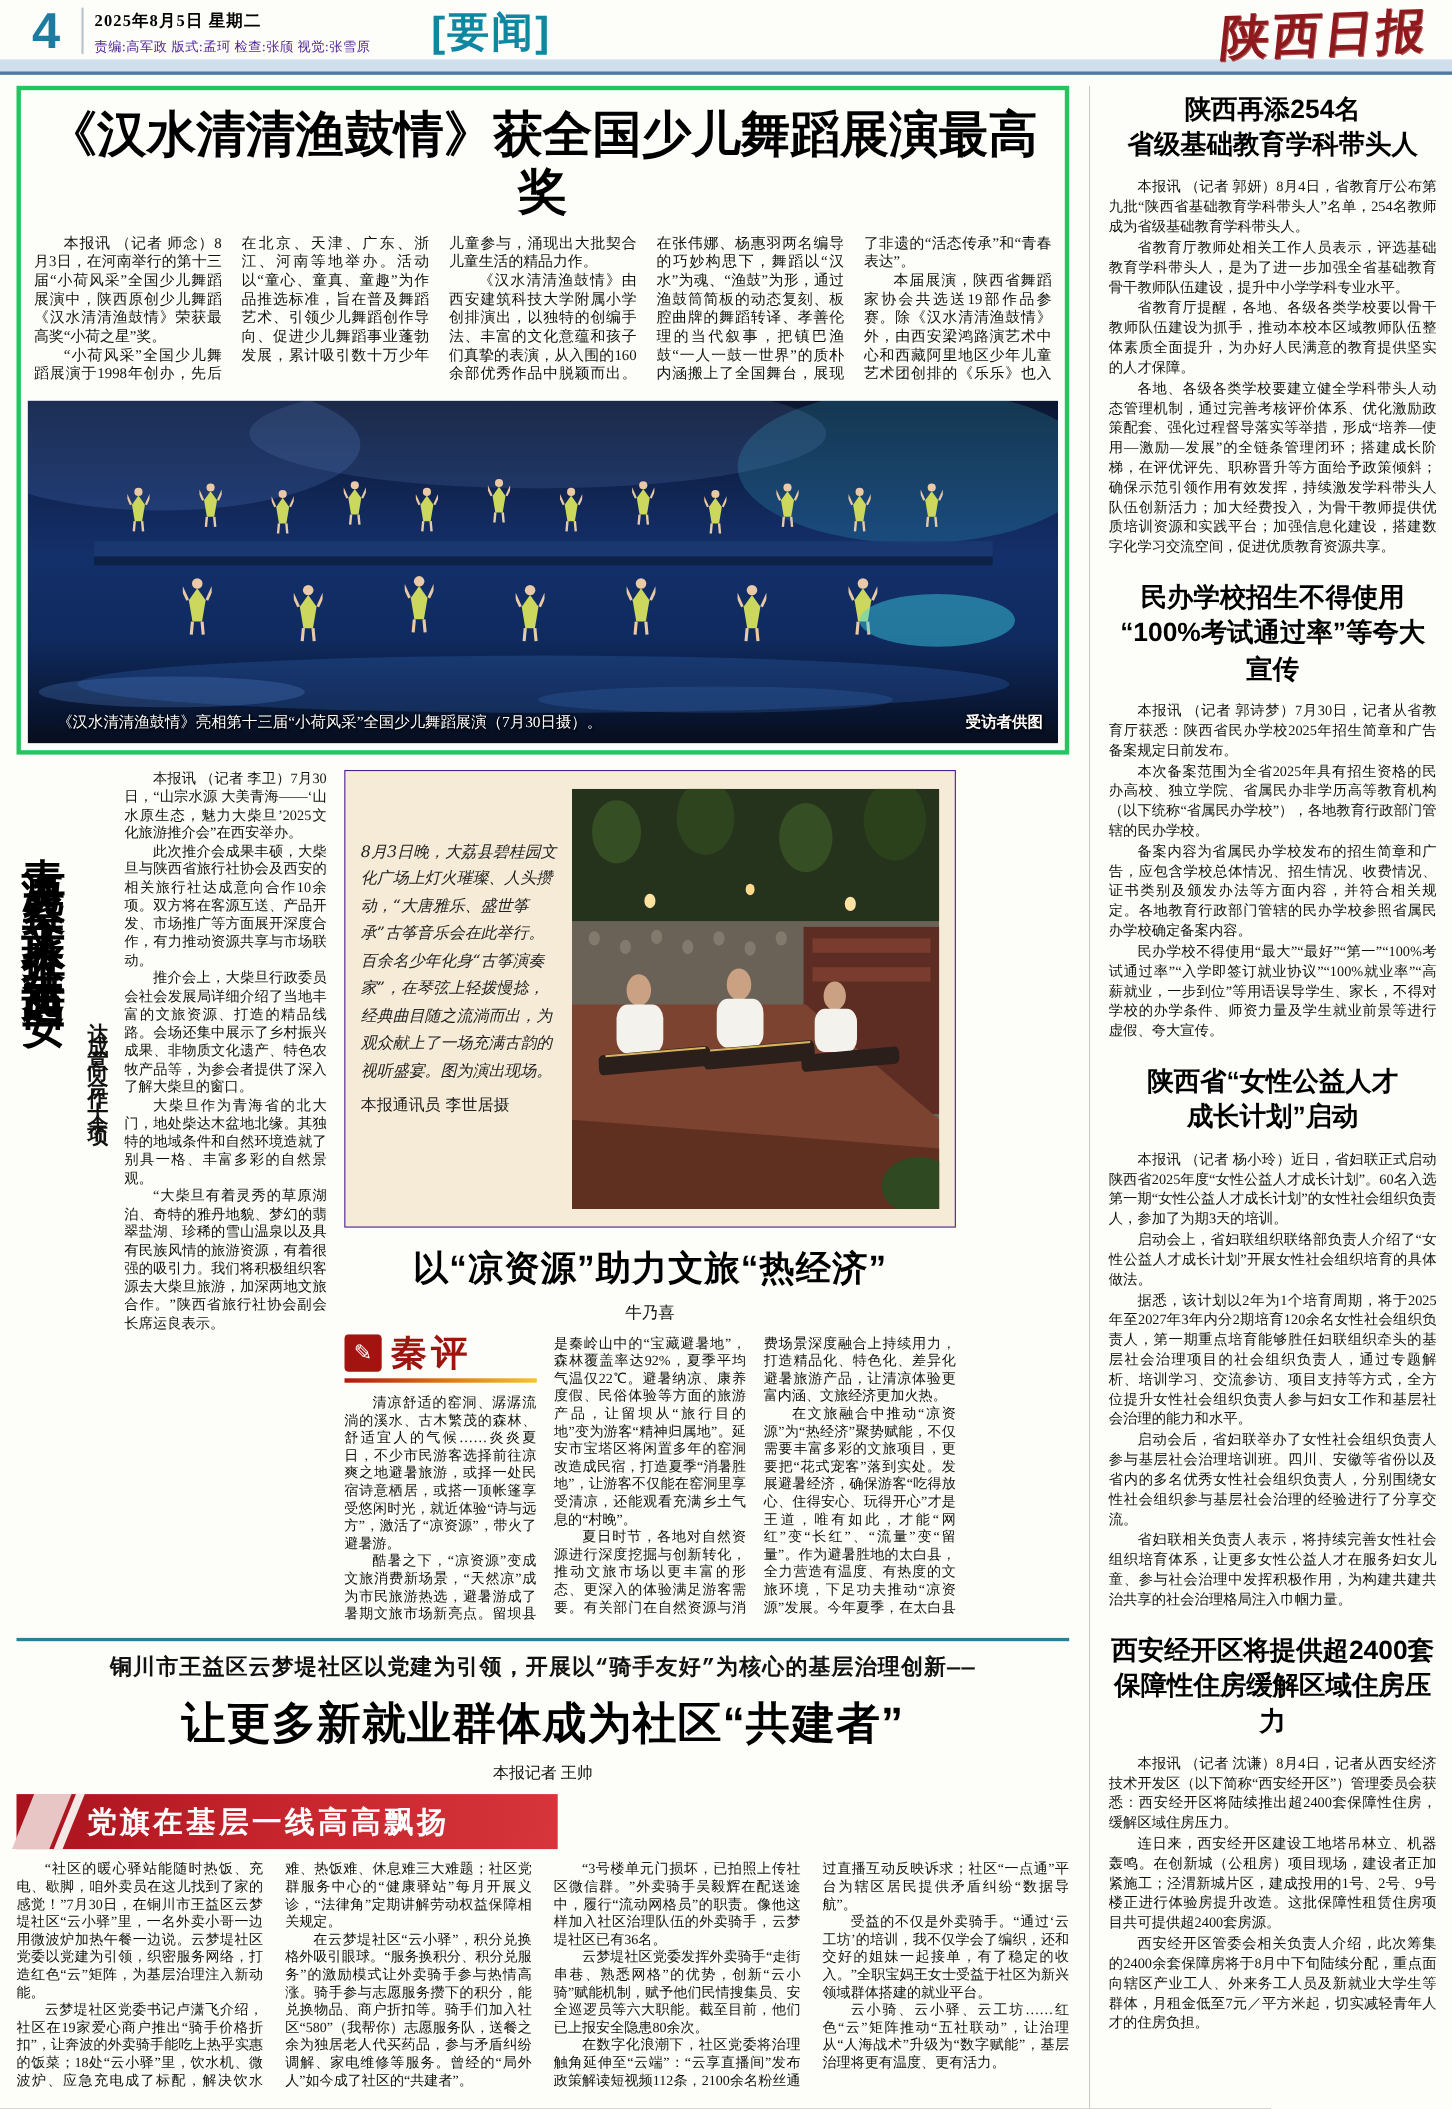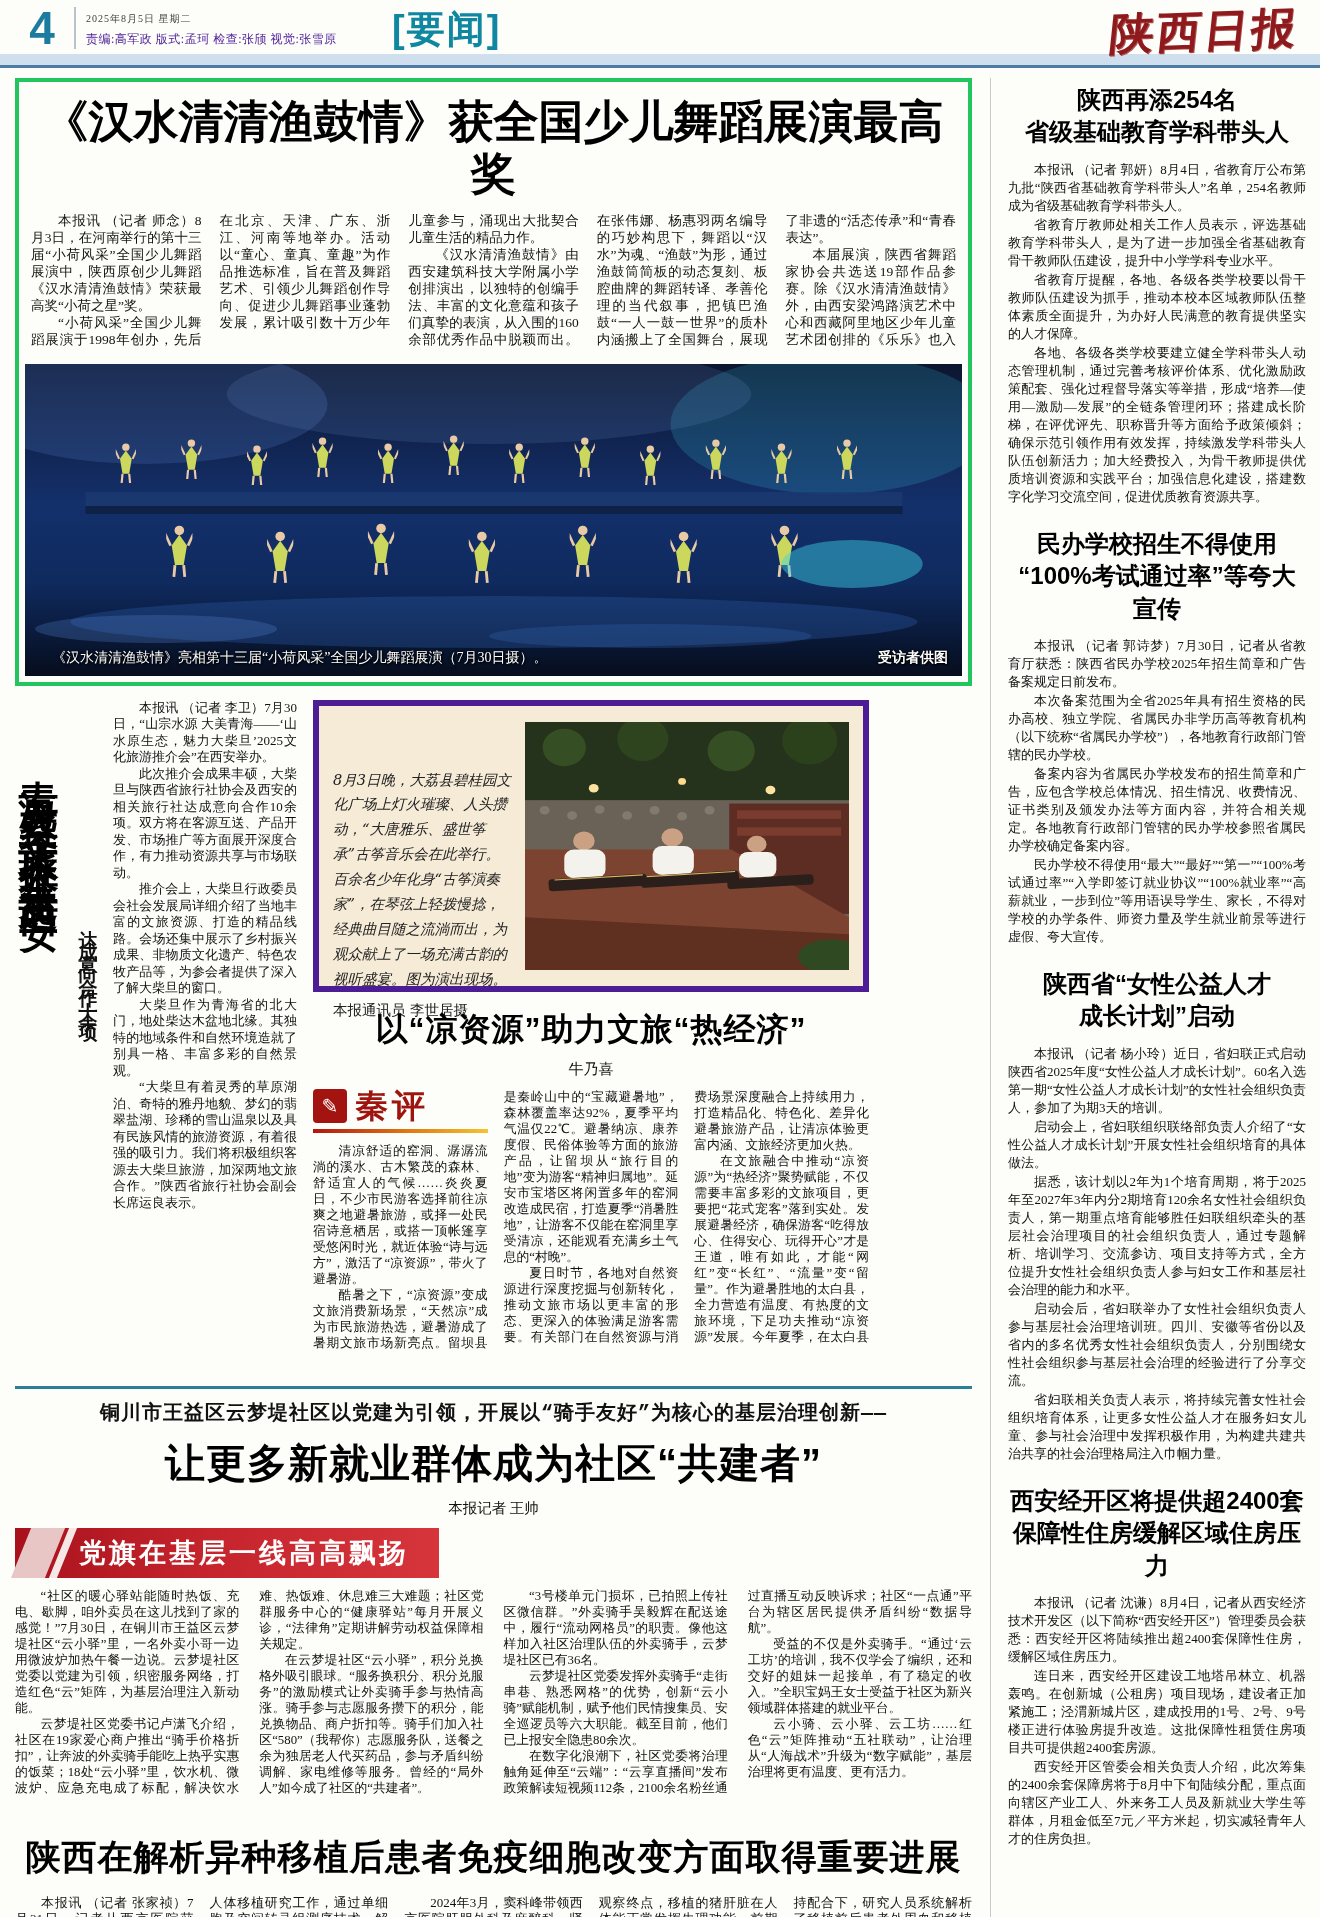--- a/index.html
+++ b/index.html
@@ -4,21 +4,21 @@
 <style>
   * { margin:0; padding:0; box-sizing:border-box; }
   body { background:#888; }
   .page { width:1320px; height:1917px; background:#fdfdfa; position:relative; overflow:hidden;
           font-family:"Liberation Serif", serif; color:#111; margin:0 auto; }
   
   .header { height:54px; display:flex; align-items:center; position:relative; padding:2px 10px 0 14px; }
   .pagenum { font-family:"Liberation Sans", sans-serif; font-weight:bold; font-size:46px; color:#1d7ba0; width:56px; text-align:center; line-height:1; }
   .hrule-v { width:2px; height:42px; background:#b9c3cc; margin:0 10px 0 4px; }
   .dateblock { display:flex; flex-direction:column; gap:5px; padding-top:4px; }
-  .dateline { font-size:10px; font-weight:normal; color:#404040; letter-spacing:1px; }
+  .dateline { font-size:15px; font-weight:bold; color:#000000; letter-spacing:1px; }
   .editors  { font-size:12px; color:#4c1d95; letter-spacing:0.5px; }
   .section-title { position:absolute; left:392px; top:4px; font-family:"Liberation Sans", sans-serif; font-weight:bold; font-size:38px; color:#0f87a0; letter-spacing:2px; }
   .masthead { position:absolute; right:22px; top:2px; font-size:44px; font-weight:bold; color:#8e1a1d; transform:skewX(-8deg) rotate(-2deg); letter-spacing:3px; text-shadow:1px 1px 0 #b05555; }
   .headband { height:14px; background:#cfdfee; border-bottom:3px solid #4e7ba3; }
   
   .content { display:flex; padding:10px 10px 0 15px; }
   .left-region { width:957px; }
   .region-gap { width:36px; display:flex; justify-content:center; }
   .vdivider { width:1px; background:#c9c9c9; }
   .sidebar { width:300px; padding-right:2px; }
@@ -37,42 +37,42 @@
   .photo-caption .credit { margin-left:auto; white-space:nowrap; font-weight:bold; }
   
   .mid-band { display:flex; margin-top:14px; }
   .qinghai { width:282px; height:672px; display:flex; gap:12px; overflow:hidden; }
   .vtitle { writing-mode:vertical-rl; text-orientation:upright; font-family:"Liberation Sans", sans-serif; font-weight:bold;
             font-size:40px; line-height:1.2; letter-spacing:10px; padding-top:48px; color:#000; }
   .vsub   { writing-mode:vertical-rl; text-orientation:upright; font-family:"Liberation Sans", sans-serif; font-weight:bold;
             font-size:19px; letter-spacing:12px; padding-top:214px; color:#111; }
   .qinghai-body { flex:1; font-size:13px; line-height:16.5px; overflow:hidden; }
   .mid-right { width:556px; margin-left:16px; }
-  .cream-box { background:#f5ebd7; border:6px solid #4c1d95; height:292px; padding:16px 14px; display:flex; gap:14px; }
+  .cream-box { background:#f5ebd7; border:1px solid #4c1d95; height:416px; padding:16px 14px; display:flex; gap:14px; }
   .cream-caption { width:178px; font-family:"DejaVu Serif", serif; font-style:italic; font-size:14.5px; line-height:1.72; color:#222; padding-top:46px; }
   .cream-caption .cap-credit { text-align:left; font-weight:normal; margin-top:6px; font-style:normal; }
   .concert-photo { flex:1; overflow:hidden; }
   .concert-photo svg { display:block; width:100%; height:100%; }
   
   .qinping { margin-top:16px; }
   .qp-title { font-size:32px; text-align:center; letter-spacing:1px; }
   .qp-author { text-align:center; font-size:15px; margin:8px 0 10px; }
   .qp-content { column-count:3; column-gap:16px; font-size:12.8px; line-height:16px; height:262px; overflow:hidden; }
   .qp-logo { break-inside:avoid; margin-bottom:10px; }
   .qp-logo-row { display:flex; align-items:center; gap:8px; }
   .qp-icon { width:34px; height:34px; background:#a31410; border-radius:4px; color:#fff; display:flex; align-items:center; justify-content:center; font-size:20px; }
   .qp-word { font-family:"Liberation Sans", sans-serif; font-weight:bold; font-size:33px; color:#9e150f; letter-spacing:4px; }
   .qp-underline { height:4px; margin-top:6px; background:linear-gradient(90deg,#b21510,#e07a10 55%,#f4c430); }
   
   .teal-rule { height:3px; background:#2b7f96; margin:14px 0 10px; width:957px; }
   
   .tc-kicker { font-family:Liberation Mono, monospace; font-weight:bold; font-size:20px; text-align:center; letter-spacing:1px; }
   .tc-title { font-size:40px; text-align:center; margin:10px 0 8px; letter-spacing:1px; }
   .tc-byline { text-align:center; font-size:14.5px; margin-bottom:10px; }
-  .banner { position:relative; width:424px; background:linear-gradient(95deg,#a8121d,#c5242c 45%,#d7353c); color:#fff;
+  .banner { position:relative; width:492px; background:linear-gradient(95deg,#a8121d,#c5242c 45%,#d7353c); color:#fff;
             font-family:"Liberation Sans", sans-serif; font-weight:bold; font-size:27px; letter-spacing:3px;
             padding:7px 14px 7px 64px; margin:2px 0 10px; }
   .banner::before { content:""; position:absolute; left:6px; top:0; bottom:0; width:34px; background:#e9c6c6; transform:skewX(-22deg); }
   .banner::after  { content:""; position:absolute; left:44px; top:0; bottom:0; width:8px; background:#f6e7e7; transform:skewX(-22deg); }
   .tc-body { column-count:4; column-gap:20px; font-size:12.8px; line-height:16px; height:230px; overflow:hidden; }
   
   .med-title { font-size:35px; text-align:center; margin:16px 0 14px; letter-spacing:1px; }
   .med-body { column-count:5; column-gap:16px; font-size:13px; line-height:16.5px; height:128px; overflow:hidden; }
   
   .sb-article { margin-bottom:22px; }

